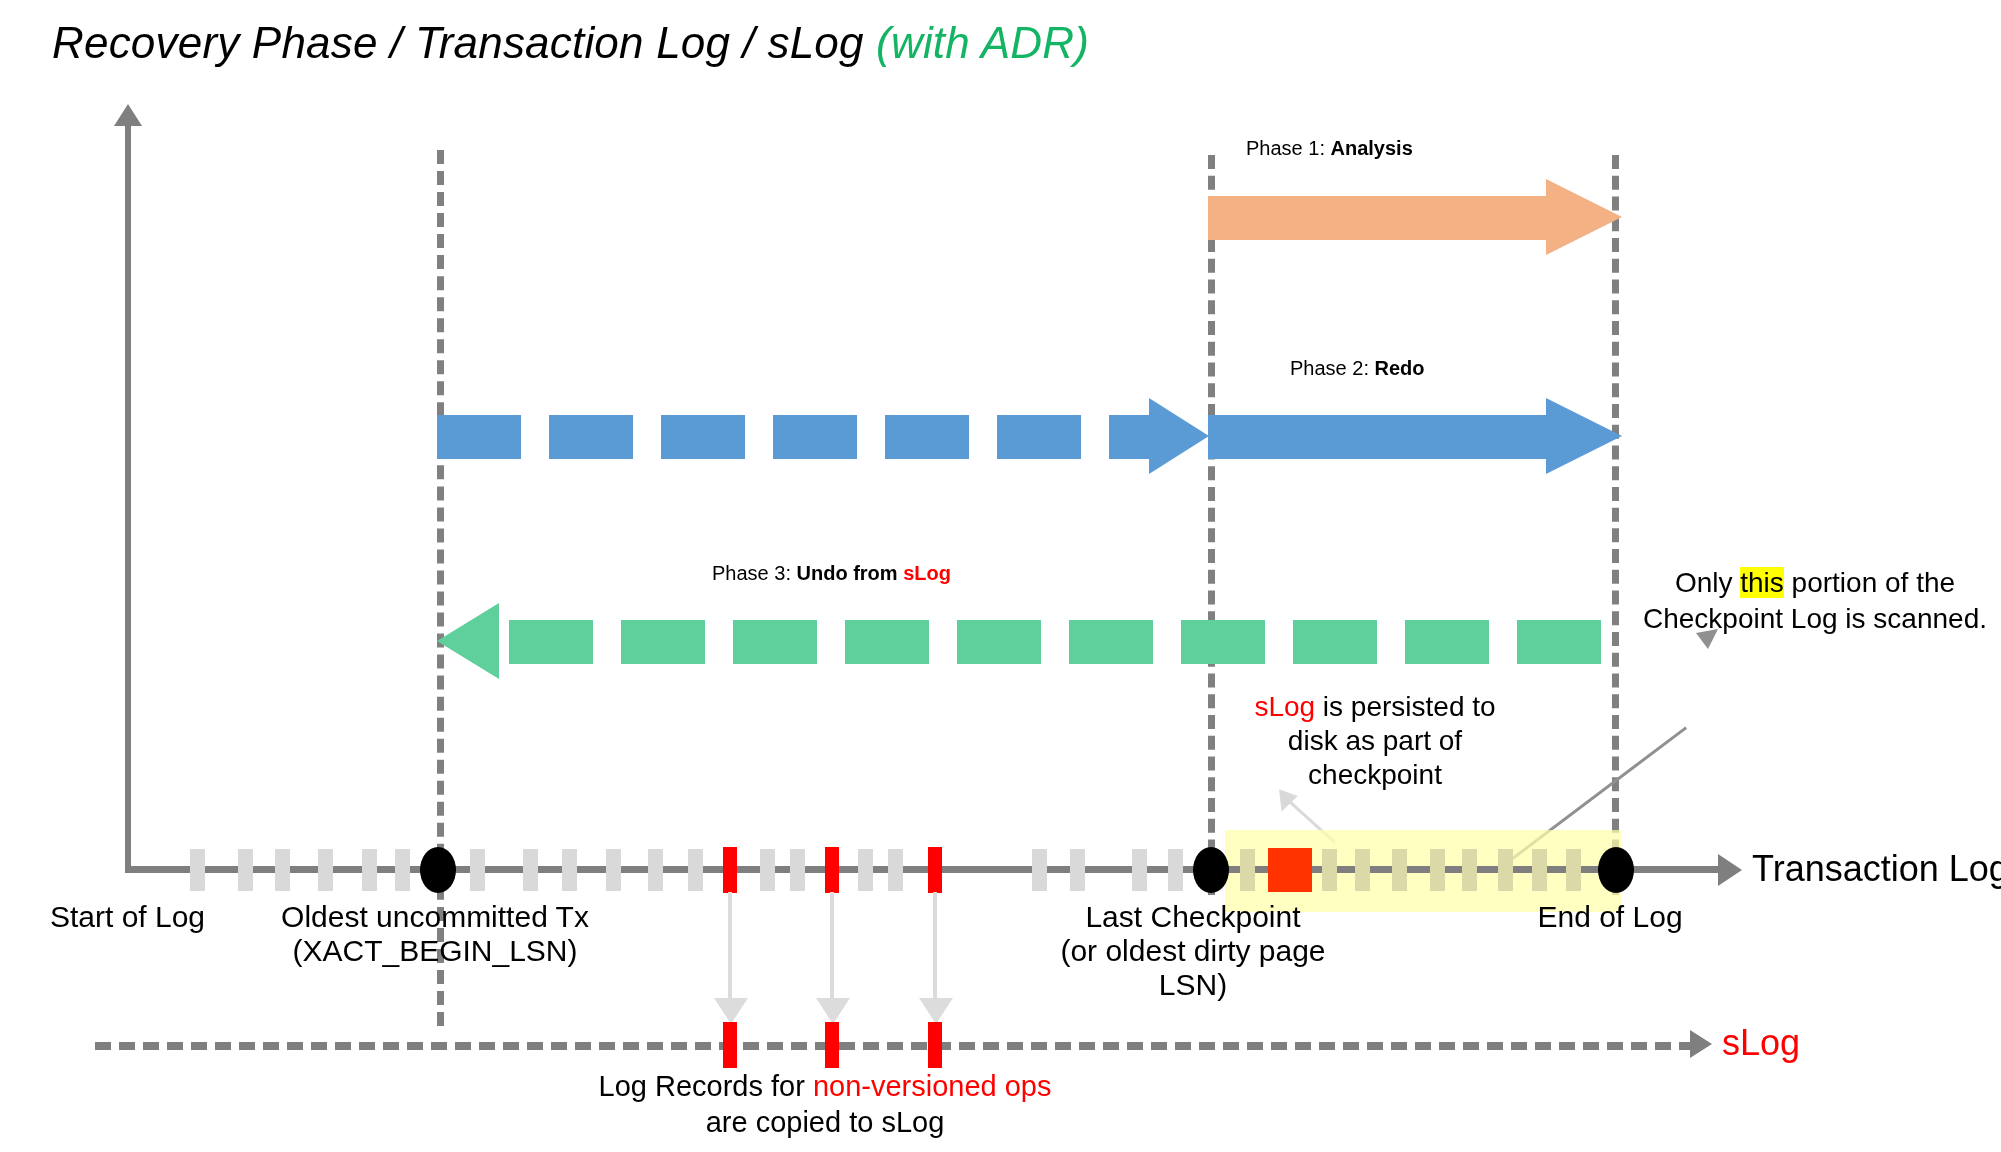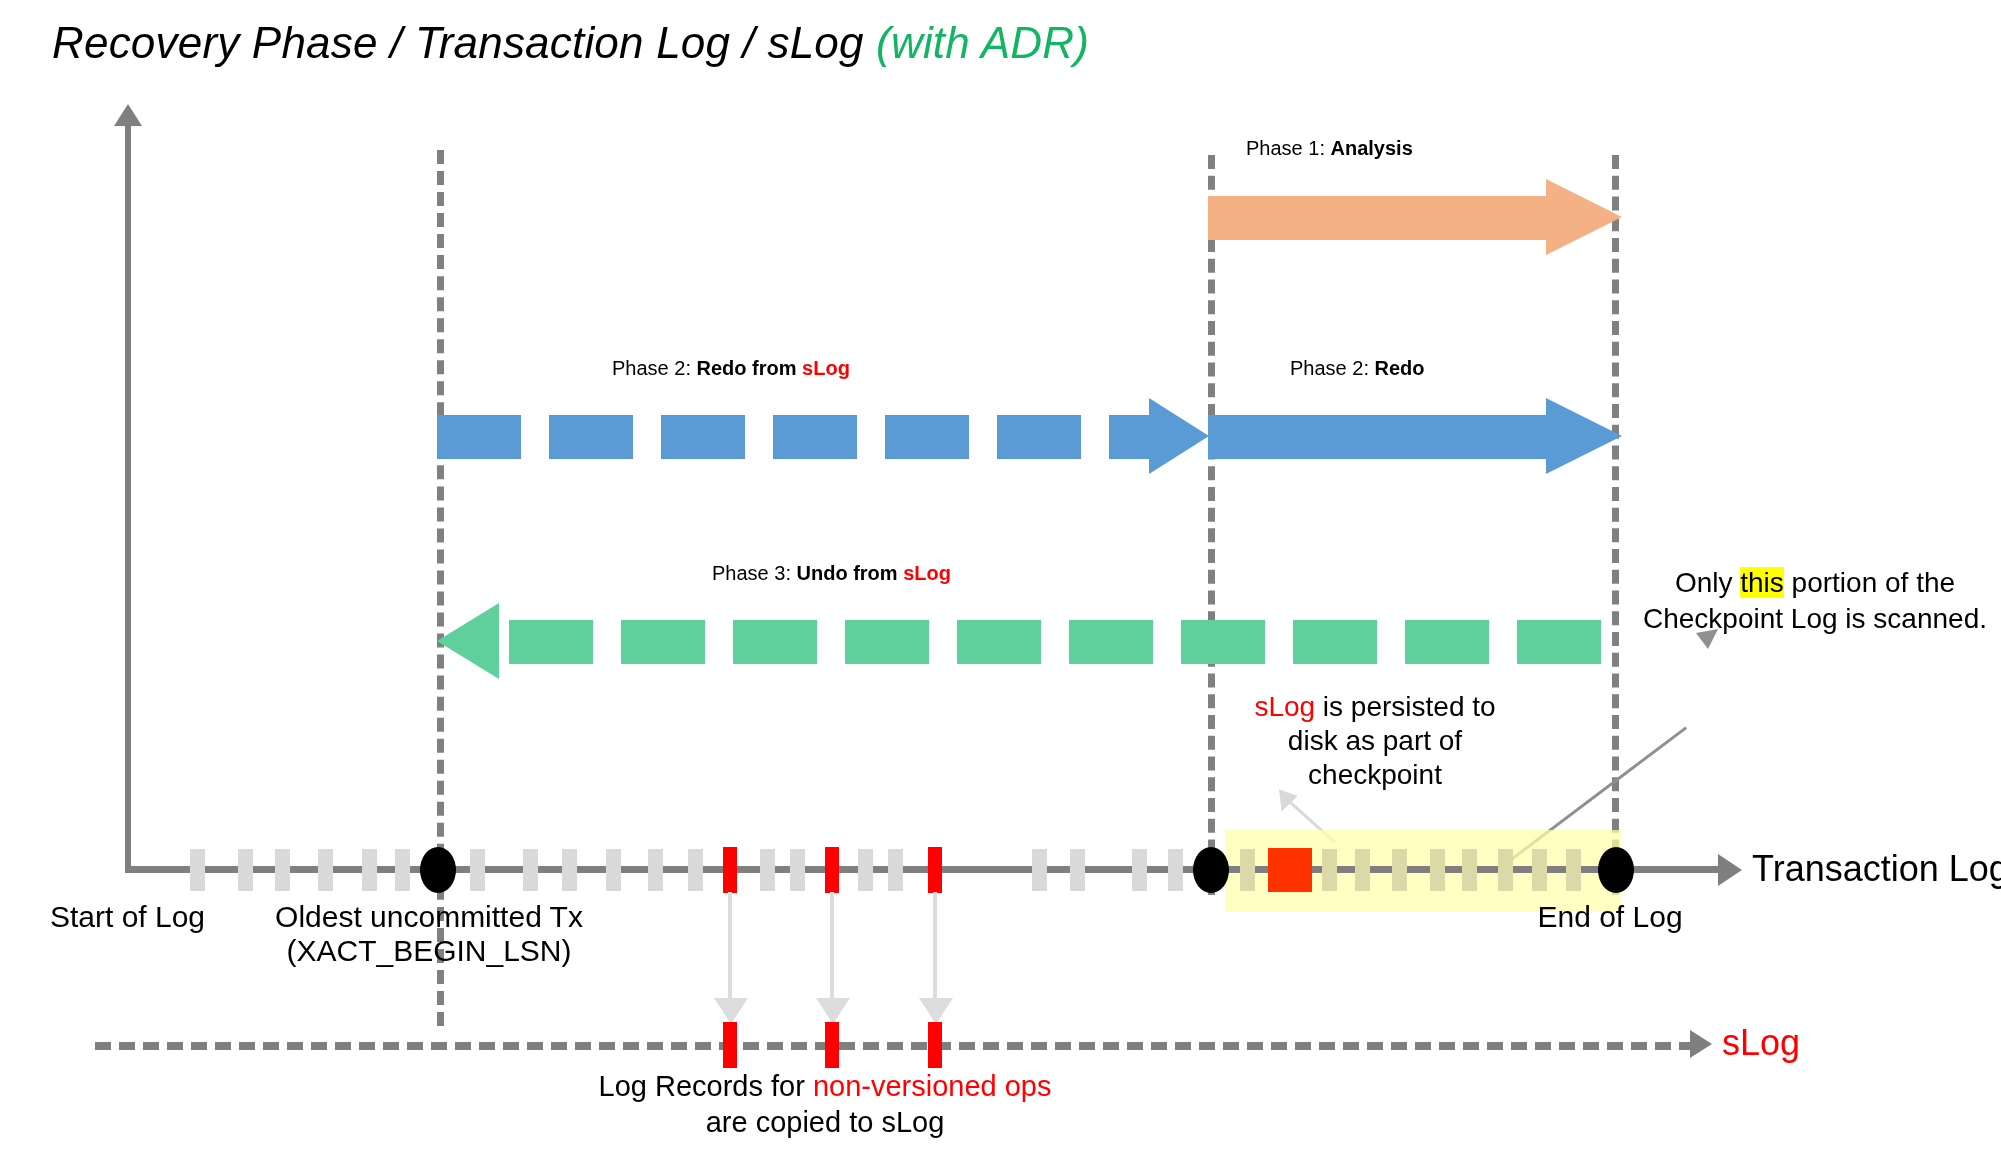--- a/index.html
+++ b/index.html
@@ -110,23 +110,20 @@
 
   <div class="arrow-row" style="left:437px;top:415px;width:775px;">
     <div class="dash-seg" style="left:0px;width:84px;background:#5b9bd5;"></div>
     <div class="dash-seg" style="left:112px;width:84px;background:#5b9bd5;"></div>
     <div class="dash-seg" style="left:224px;width:84px;background:#5b9bd5;"></div>
     <div class="dash-seg" style="left:336px;width:84px;background:#5b9bd5;"></div>
     <div class="dash-seg" style="left:448px;width:84px;background:#5b9bd5;"></div>
     <div class="dash-seg" style="left:560px;width:84px;background:#5b9bd5;"></div>
     <div class="dash-seg" style="left:672px;width:42px;background:#5b9bd5;"></div>
     <div class="head-right" style="left:712px;top:-17px;border-left:60px solid #5b9bd5;"></div>
-  </div>
-  <div class="plabel" style="left:612px;top:357px;">
-    <span>Phase 2: </span><b>Redo from </b><span class="slog">sLog</span>
   </div>
 
   <div class="arrow-row" style="left:1208px;top:415px;width:410px;">
     <div class="bar solid-blue" style="left:0;top:0;width:340px;"></div>
     <div class="head-right" style="left:338px;top:-17px;border-left:76px solid #5b9bd5;"></div>
   </div>
   <div class="plabel" style="left:1290px;top:357px;">
     <span>Phase 2: </span><b>Redo</b>
   </div>
 
@@ -206,25 +203,30 @@
   <div class="tick dim" style="left:1430px;top:849px;"></div>
   <div class="tick dim" style="left:1462px;top:849px;"></div>
   <div class="tick dim" style="left:1498px;top:849px;"></div>
   <div class="tick dim" style="left:1532px;top:849px;"></div>
   <div class="tick dim" style="left:1566px;top:849px;"></div>
 
   <div class="rightlabel" style="left:1752px;top:848px;">Transaction Log</div>
 
   <div class="axlabel" style="left:0px;top:900px;width:255px;">Start of Log</div>
 
-  <div class="axlabel" style="left:249px;top:900px;width:360px;">
+  <div class="axlabel" style="left:255px;top:900px;width:360px;">
     <span>Oldest uncommitted Tx</span><br>
     <span>(XACT_BEGIN_LSN)</span>
   </div>
 
+  <div class="axlabel" style="left:1033px;top:900px;width:320px;">
+    <span>Last Checkpoint</span><br>
+    <span class="small-it">(or oldest dirty page</span><br>
+    <span class="small-it">LSN)</span>
+  </div>
 
   <div class="axlabel" style="left:1480px;top:900px;width:260px;">End of Log</div>
 
   <div class="copyarrow-stem" style="left:728px;top:892px;height:110px;"></div>
   <div class="copyarrow-head" style="left:714px;top:998px;"></div>
 
   <div class="copyarrow-stem" style="left:830px;top:892px;height:110px;"></div>
   <div class="copyarrow-head" style="left:816px;top:998px;"></div>
 
   <div class="copyarrow-stem" style="left:933px;top:892px;height:110px;"></div>

